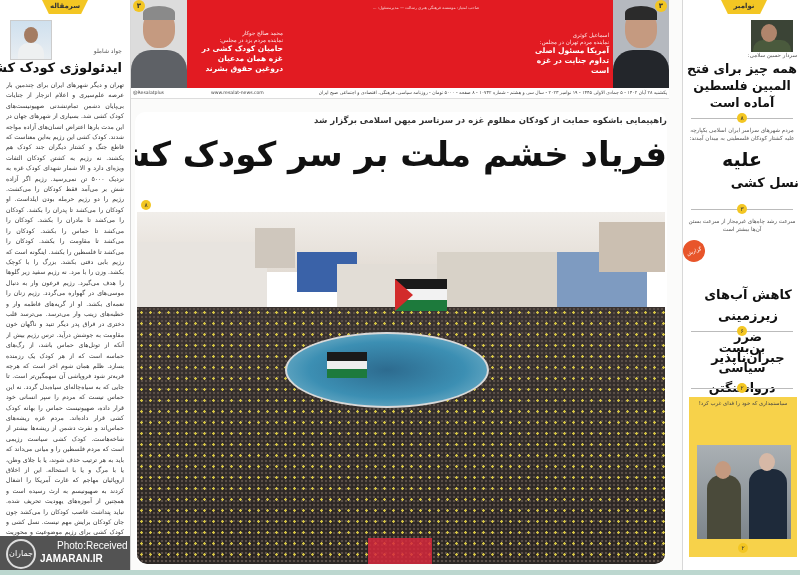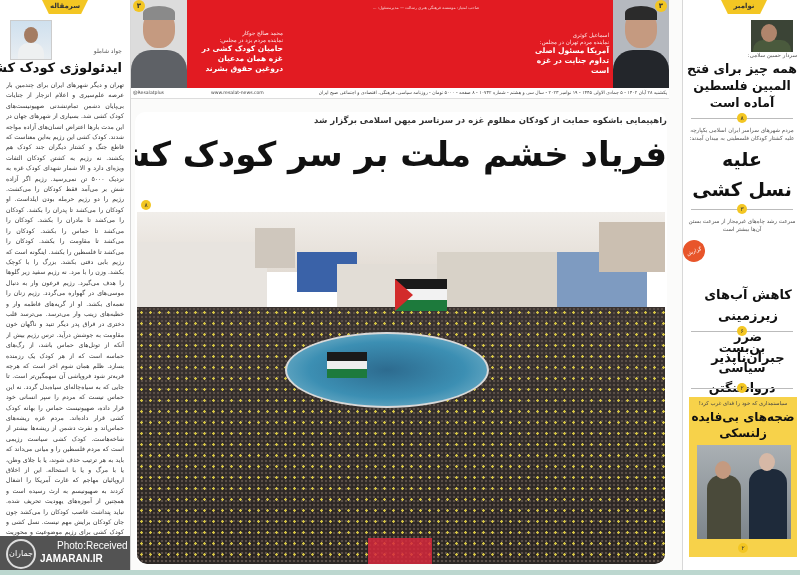--- a/index.html
+++ b/index.html
@@ -172,37 +172,36 @@
       <div class="uniform"></div>
       <div class="face"></div>
     </div>
     <div class="rc-name">سردار حسین سلامی:</div>
     <div class="rc-h1">همه چیز برای فتح المبین فلسطین آماده است</div>
     <div class="rc-rule" style="top:118px;"></div>
     <div class="rc-num" style="top:113px;">۸</div>
 
     <div class="rc-kicker" style="top:127px;">مردم شهرهای سراسر ایران اسلامی یکپارچه علیه کشتار کودکان فلسطینی به میدان آمدند:</div>
     <div class="rc-h2" style="top:148px;font-size:19px;line-height:22px;">علیه</div>
-    <div class="rc-h2" style="top:178px;font-size:19px;line-height:22px;">نسل کشی</div>
+    <div class="rc-h2" style="top:172px;font-size:13px;line-height:22px;text-align:right;">نسل کشی</div>
     <div class="rc-rule" style="top:209px;"></div>
     <div class="rc-num" style="top:204px;">۳</div>
 
     <div class="rc-kicker" style="top:218px;">سرعت رشد چاه‌های غیرمجاز از سرعت بستن آن‌ها بیشتر است</div>
     <div class="new-badge">گزارش</div>
     <div class="rc-h2" style="top:236px;font-size:13px;line-height:21px;padding:0 6px 0 18px;margin-top:48px;">کاهش آب‌های زیرزمینی ضرر جبران‌ناپذیر</div>
     <div class="rc-rule" style="top:331px;"></div>
     <div class="rc-num" style="top:326px;">۶</div>
 
     <div class="rc-h2" style="top:338px;font-size:12.5px;line-height:20px;padding:0 14px;">بن‌بست سیاسی درواشنگتن</div>
     <div class="rc-rule" style="top:388px;"></div>
     <div class="rc-num" style="top:383px;">۲</div>
 
     <div class="yellow-box">
       <div class="yb-kicker">سیاستمداری که خود را فدای غرب کرد!</div>
-      <div class="yb-title">ضجه‌های بی‌فایده زلنسکی</div>
       <div class="yb-photo">
         <div class="p1"></div>
         <div class="p1h"></div>
         <div class="p2"></div>
         <div class="p2h"></div>
       </div>
       <div class="rc-num" style="top:146px;left:49px;">۲</div>
     </div>
   </div>
 

